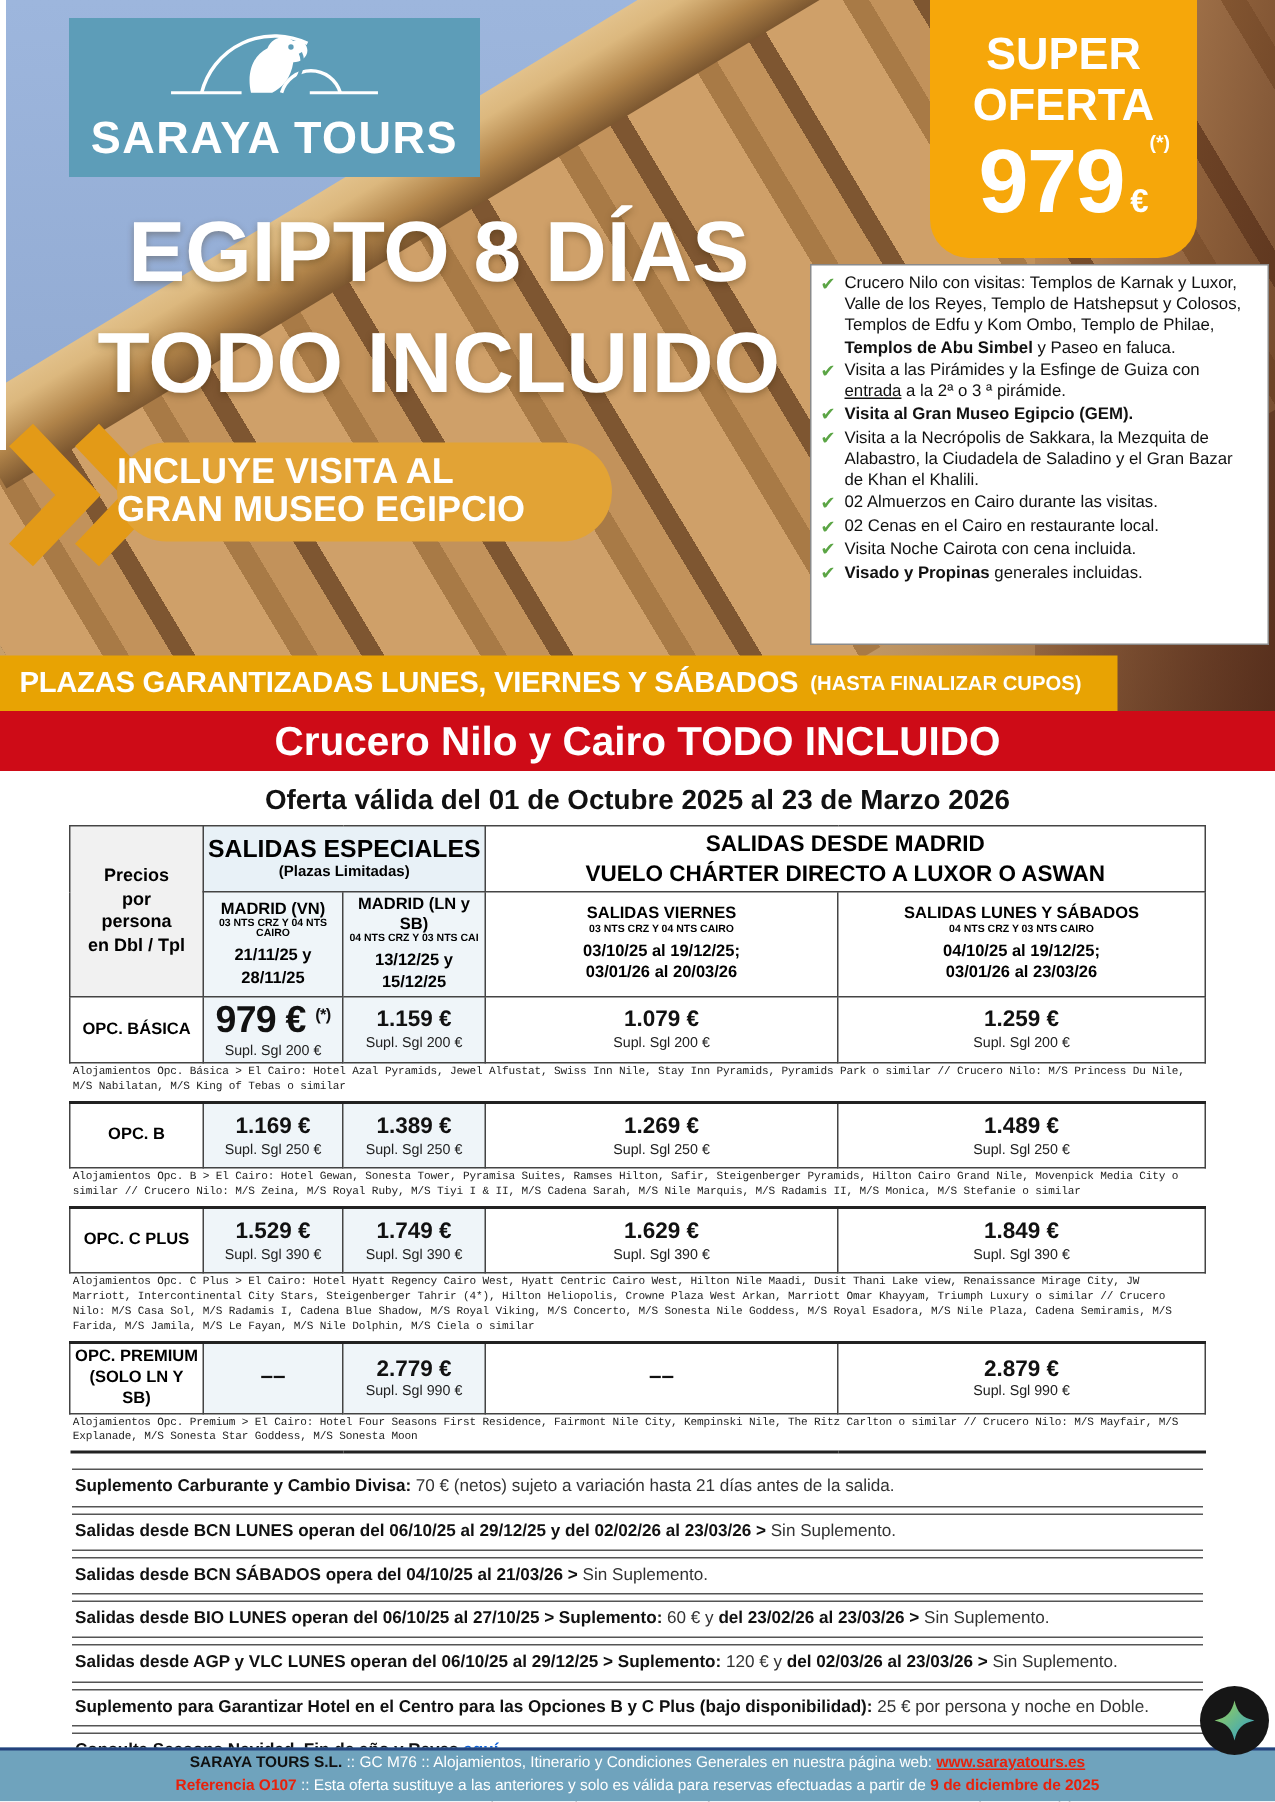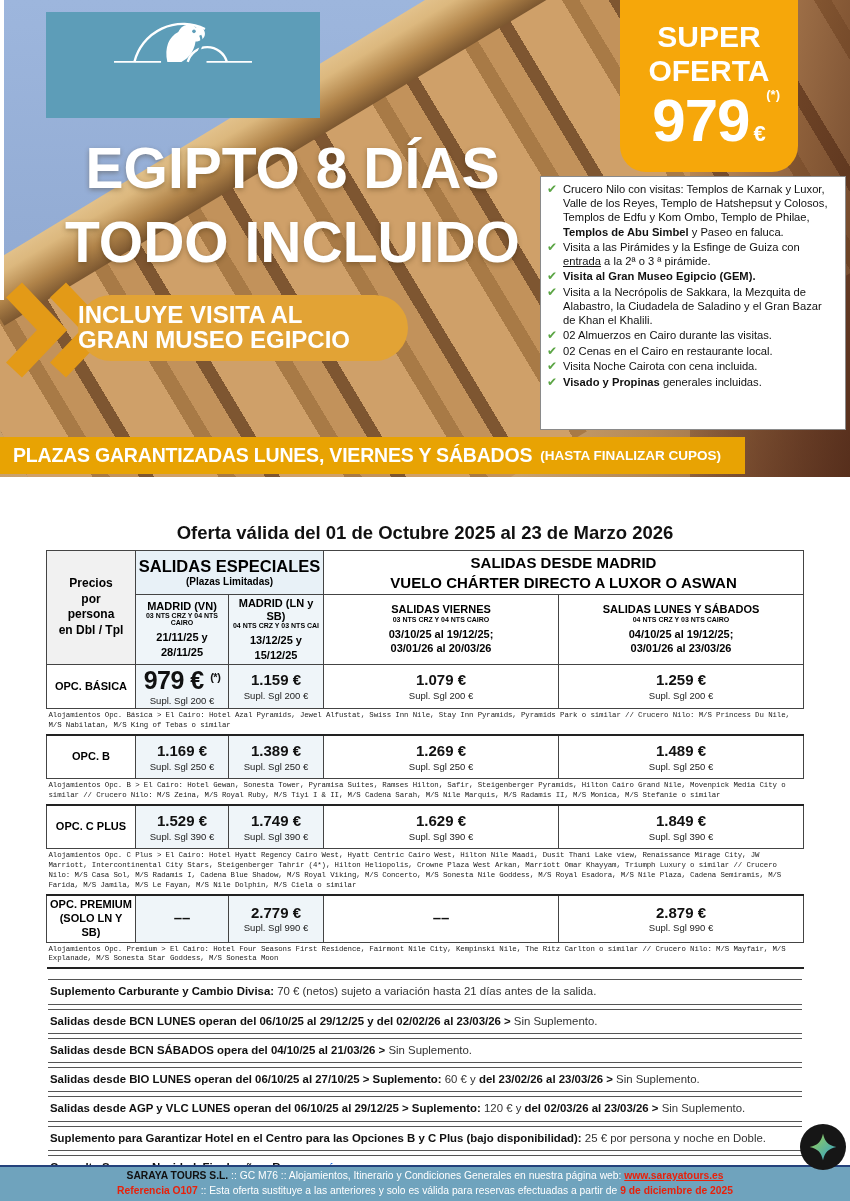--- a/index.html
+++ b/index.html
@@ -143,20 +143,21 @@
           <path d="M2 56 H62" stroke-width="2.5"></path>
           <path d="M120 56 H178" stroke-width="2.5"></path>
           <path d="M96 56 A26 26 0 0 1 146 56" stroke-width="3"></path>
         </g>
         <g fill="#ffffff">
           <path d="M70 56 C66 38 72 24 84 18 C88 8 100 6 106 12 C112 10 118 14 118 20 C118 26 112 30 106 30 C104 44 96 52 88 56 Z"></path>
         </g>
         <circle cx="104" cy="17" r="2.3" fill="#5d9db8"></circle>
         <path d="M112 22 C116 30 112 44 104 50" stroke="#5d9db8" stroke-width="3" fill="none"></path>
       </svg>
+      <div class="logo-name">SARAYA TOURS</div>
     </div>
 
     <div class="badge">
       <div class="l">SUPER</div>
       <div class="l">OFERTA</div>
       <div class="pw">
         <span class="star">(*)</span>
         <span class="price">979</span><span class="cur">€</span>
       </div>
     </div>
@@ -210,20 +211,21 @@
             <span class="chk">✔</span>
             <span><span class="b">Visado y Propinas</span><span> generales incluidas.</span></span>
           </li>
       </ul>
     </div>
 
     <div class="bar-plazas">
       <span class="m">PLAZAS GARANTIZADAS LUNES, VIERNES Y SÁBADOS</span>
       <span class="s">(HASTA FINALIZAR CUPOS)</span>
     </div>
+    <div class="bar-red">Crucero Nilo y Cairo TODO INCLUIDO</div>
   </div>
 
   <div class="validity">Oferta válida del 01 de Octubre 2025 al 23 de Marzo 2026</div>
 
   <table class="ptable">
     <colgroup>
         <col class="c1">
         <col class="c2">
         <col class="c3">
         <col class="c4">

